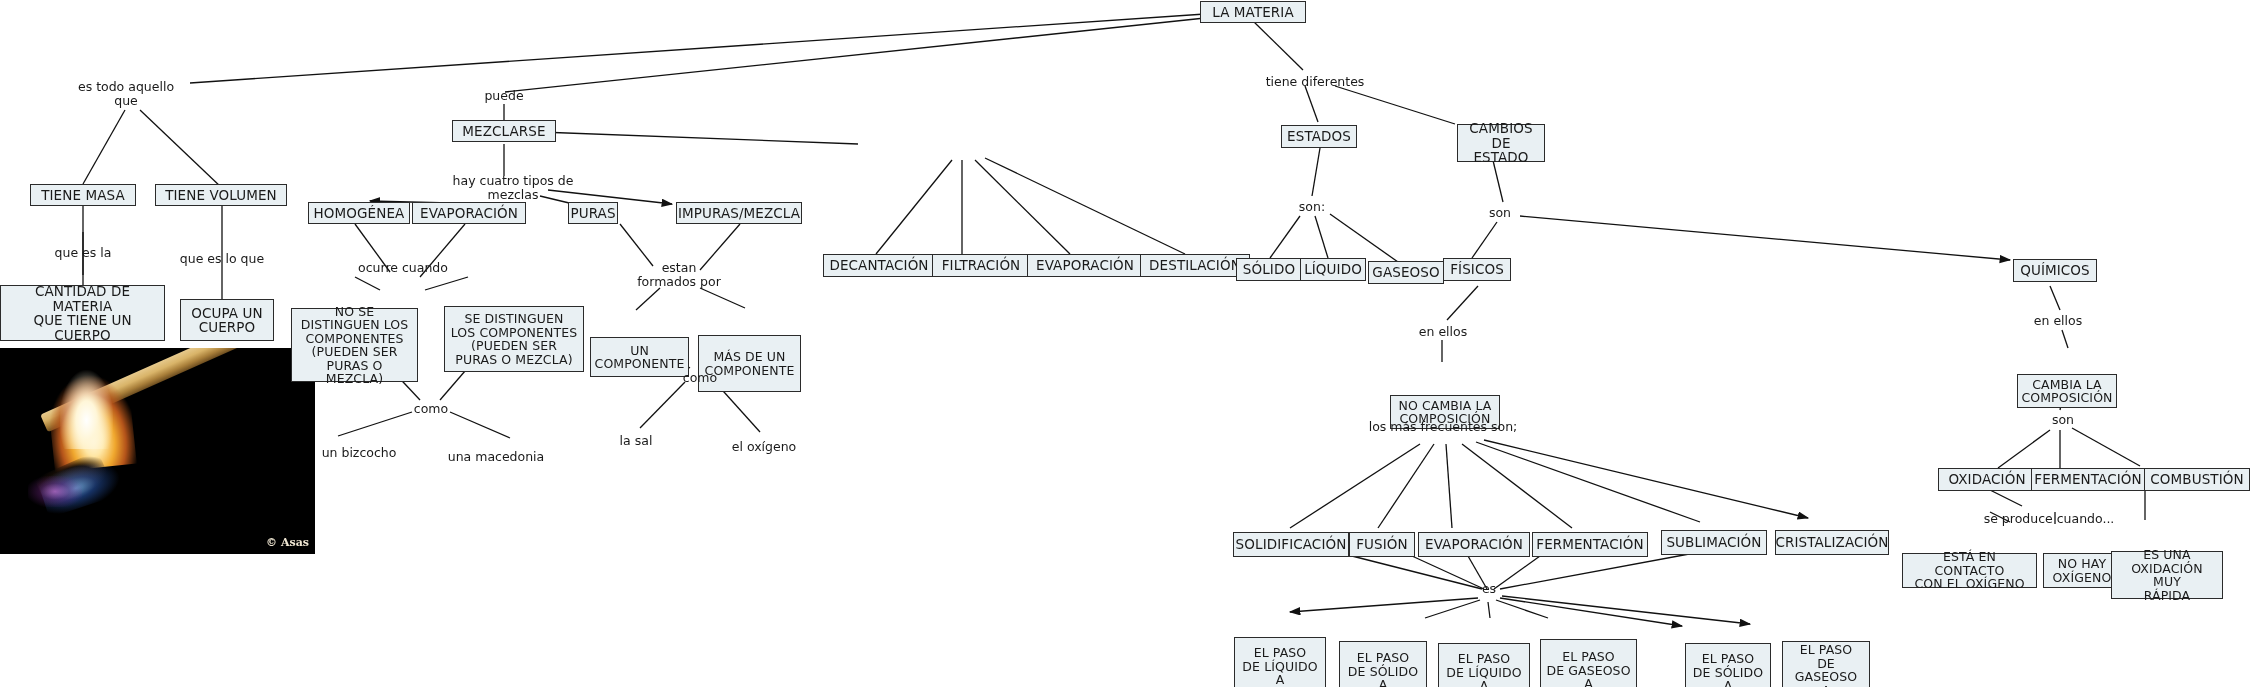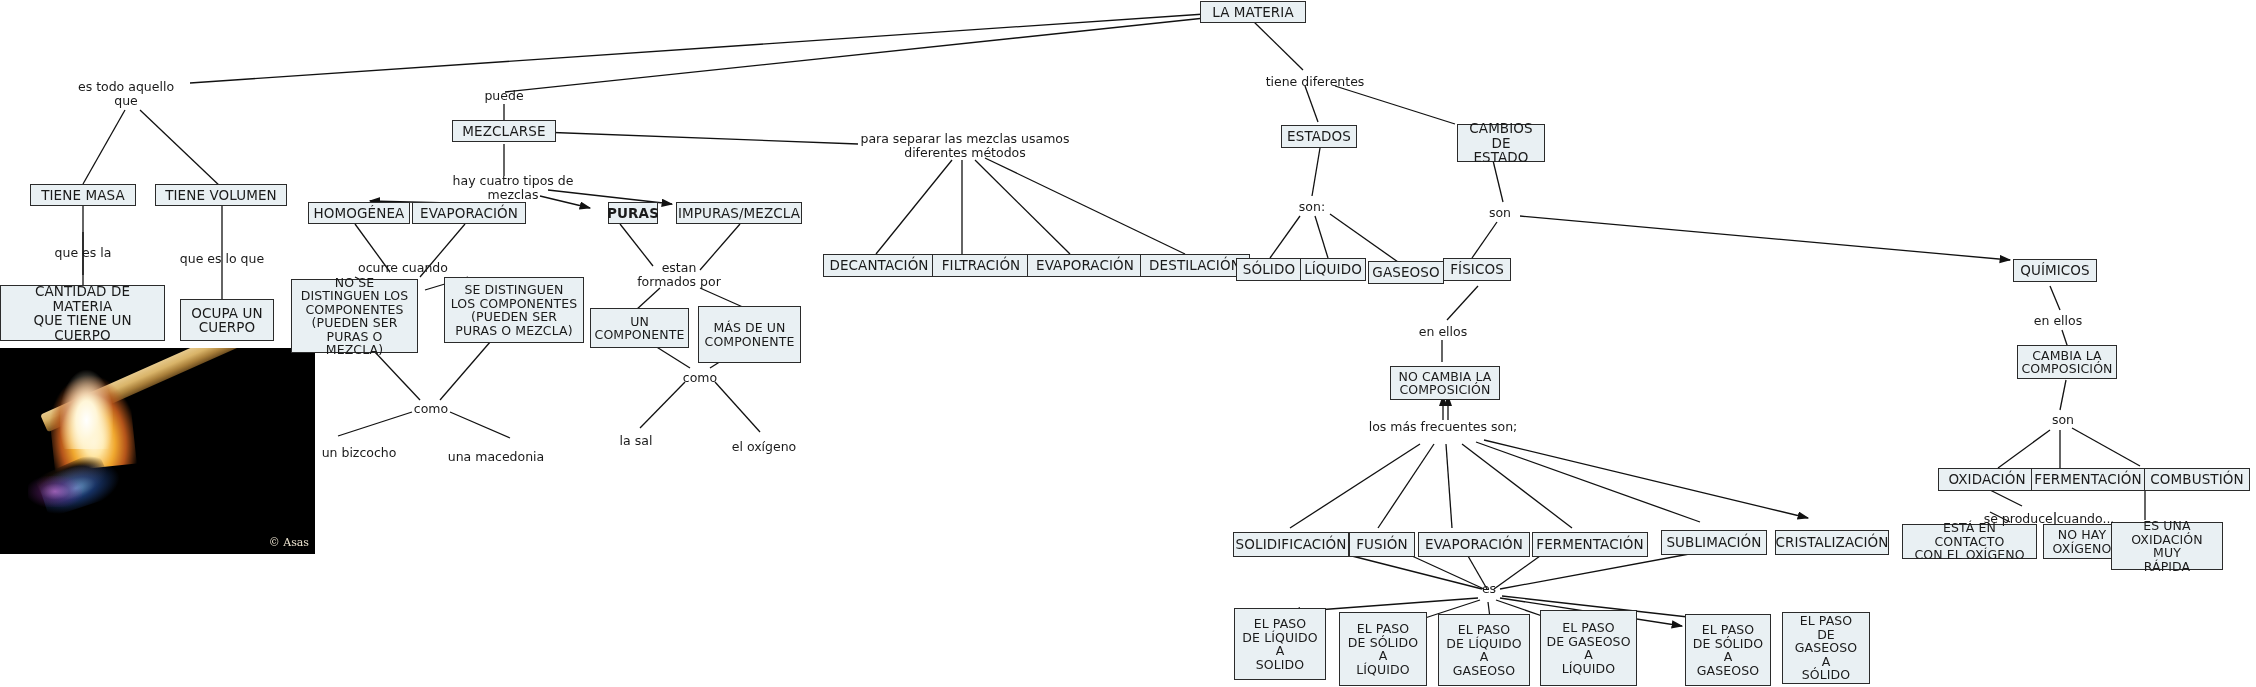--- a/index.html
+++ b/index.html
@@ -20,21 +20,21 @@
     display:flex;align-items:center;justify-content:center;
     text-align:center;
     color:#1a1a1a;
     font-size:13.5px;
     line-height:14.5px;
     letter-spacing:.1px;
     padding:2px 4px;
     white-space:pre-line;
     z-index:3;
   }
-  .node.small{font-size:12.5px;line-height:13.5px;}
+  .node.small{font-size:12.5px;line-height:13.5px;margin-top:29px;}
 
   
   .link-label{
     position:absolute;
     color:#1a1a1a;
     font-size:12.5px;
     line-height:13.5px;
     text-align:center;
     white-space:pre-line;
     background:transparent;
@@ -82,21 +82,21 @@
     background:radial-gradient(ellipse 55% 55% at 42% 52%, rgba(120,190,255,.75) 0%, rgba(50,110,220,.45) 45%, rgba(10,30,90,0) 100%);
     transform:rotate(-18deg);
   }
   .photo .violet{
     position:absolute;
     left:9%;top:62%;width:17%;height:15%;
     background:radial-gradient(ellipse 55% 55% at 50% 50%, rgba(200,110,210,.7) 0%, rgba(120,40,140,.4) 48%, rgba(40,10,60,0) 100%);
   }
   .photo .watermark{
     position:absolute;right:6px;bottom:5px;
-    color:#efe6d2;font-weight:normal;font-size:11px;
+    color:#efe6d2;font-weight:bold;font-size:11px;
     font-family:"DejaVu Serif", serif;
     text-shadow:0 0 3px #000;
     z-index:5;
   }
 </style>
 </head>
 <body>
 
 <div id="stage">
 
@@ -236,22 +236,20 @@
 mezclas</div>
   <div class="link-label" style="left:403px;top:261px;width:150px;">ocurre cuando</div>
   <div class="link-label" style="left:431px;top:402px;width:80px;">como</div>
   <div class="link-label" style="left:359px;top:446px;width:120px;">un bizcocho</div>
   <div class="link-label" style="left:496px;top:450px;width:140px;">una macedonia</div>
   <div class="link-label" style="left:679px;top:261px;width:150px;">estan
 formados por</div>
   <div class="link-label" style="left:700px;top:371px;width:80px;">como</div>
   <div class="link-label" style="left:636px;top:434px;width:90px;">la sal</div>
   <div class="link-label" style="left:764px;top:440px;width:120px;">el oxígeno</div>
-  <div class="link-label" style="left:965px;top:132px;width:300px;">para separar las mezclas usamos
-diferentes métodos</div>
   <div class="link-label" style="left:1315px;top:75px;width:180px;">tiene diferentes</div>
   <div class="link-label" style="left:1312px;top:200px;width:70px;">son:</div>
   <div class="link-label" style="left:1500px;top:206px;width:70px;">son</div>
   <div class="link-label" style="left:1443px;top:325px;width:100px;">en ellos</div>
   <div class="link-label" style="left:1443px;top:420px;width:230px;">los más frecuentes son;</div>
   <div class="link-label" style="left:1489px;top:582px;width:40px;">es</div>
   <div class="link-label" style="left:2058px;top:314px;width:100px;">en ellos</div>
   <div class="link-label" style="left:2063px;top:413px;width:70px;">son</div>
   <div class="link-label" style="left:2049px;top:512px;width:220px;">se produce cuando...</div>
 
@@ -261,21 +259,21 @@
   <div class="node" style="left:155px;top:184px;width:132px;height:22px;">TIENE VOLUMEN</div>
   <div class="node" style="left:0px;top:285px;width:165px;height:56px;">CANTIDAD DE MATERIA
 QUE TIENE UN
 CUERPO</div>
   <div class="node" style="left:180px;top:299px;width:94px;height:42px;">OCUPA UN
 CUERPO</div>
 
   <div class="node" style="left:452px;top:120px;width:104px;height:22px;">MEZCLARSE</div>
   <div class="node" style="left:308px;top:202px;width:102px;height:22px;">HOMOGÉNEA</div>
   <div class="node" style="left:412px;top:202px;width:114px;height:22px;">EVAPORACIÓN</div>
-  <div class="node" style="left:608px;top:202px;width:50px;height:22px;font-weight:bold;">PURAS</div>
+  <div class="node" style="left:568px;top:202px;width:50px;height:22px;">PURAS</div>
   <div class="node" style="left:676px;top:202px;width:126px;height:22px;">IMPURAS/MEZCLA</div>
 
   <div class="node small" style="left:291px;top:279px;width:127px;height:74px;">NO SE
 DISTINGUEN LOS
 COMPONENTES
 (PUEDEN SER
 PURAS O MEZCLA)</div>
   <div class="node small" style="left:444px;top:277px;width:140px;height:66px;">SE DISTINGUEN
 LOS COMPONENTES
 (PUEDEN SER

